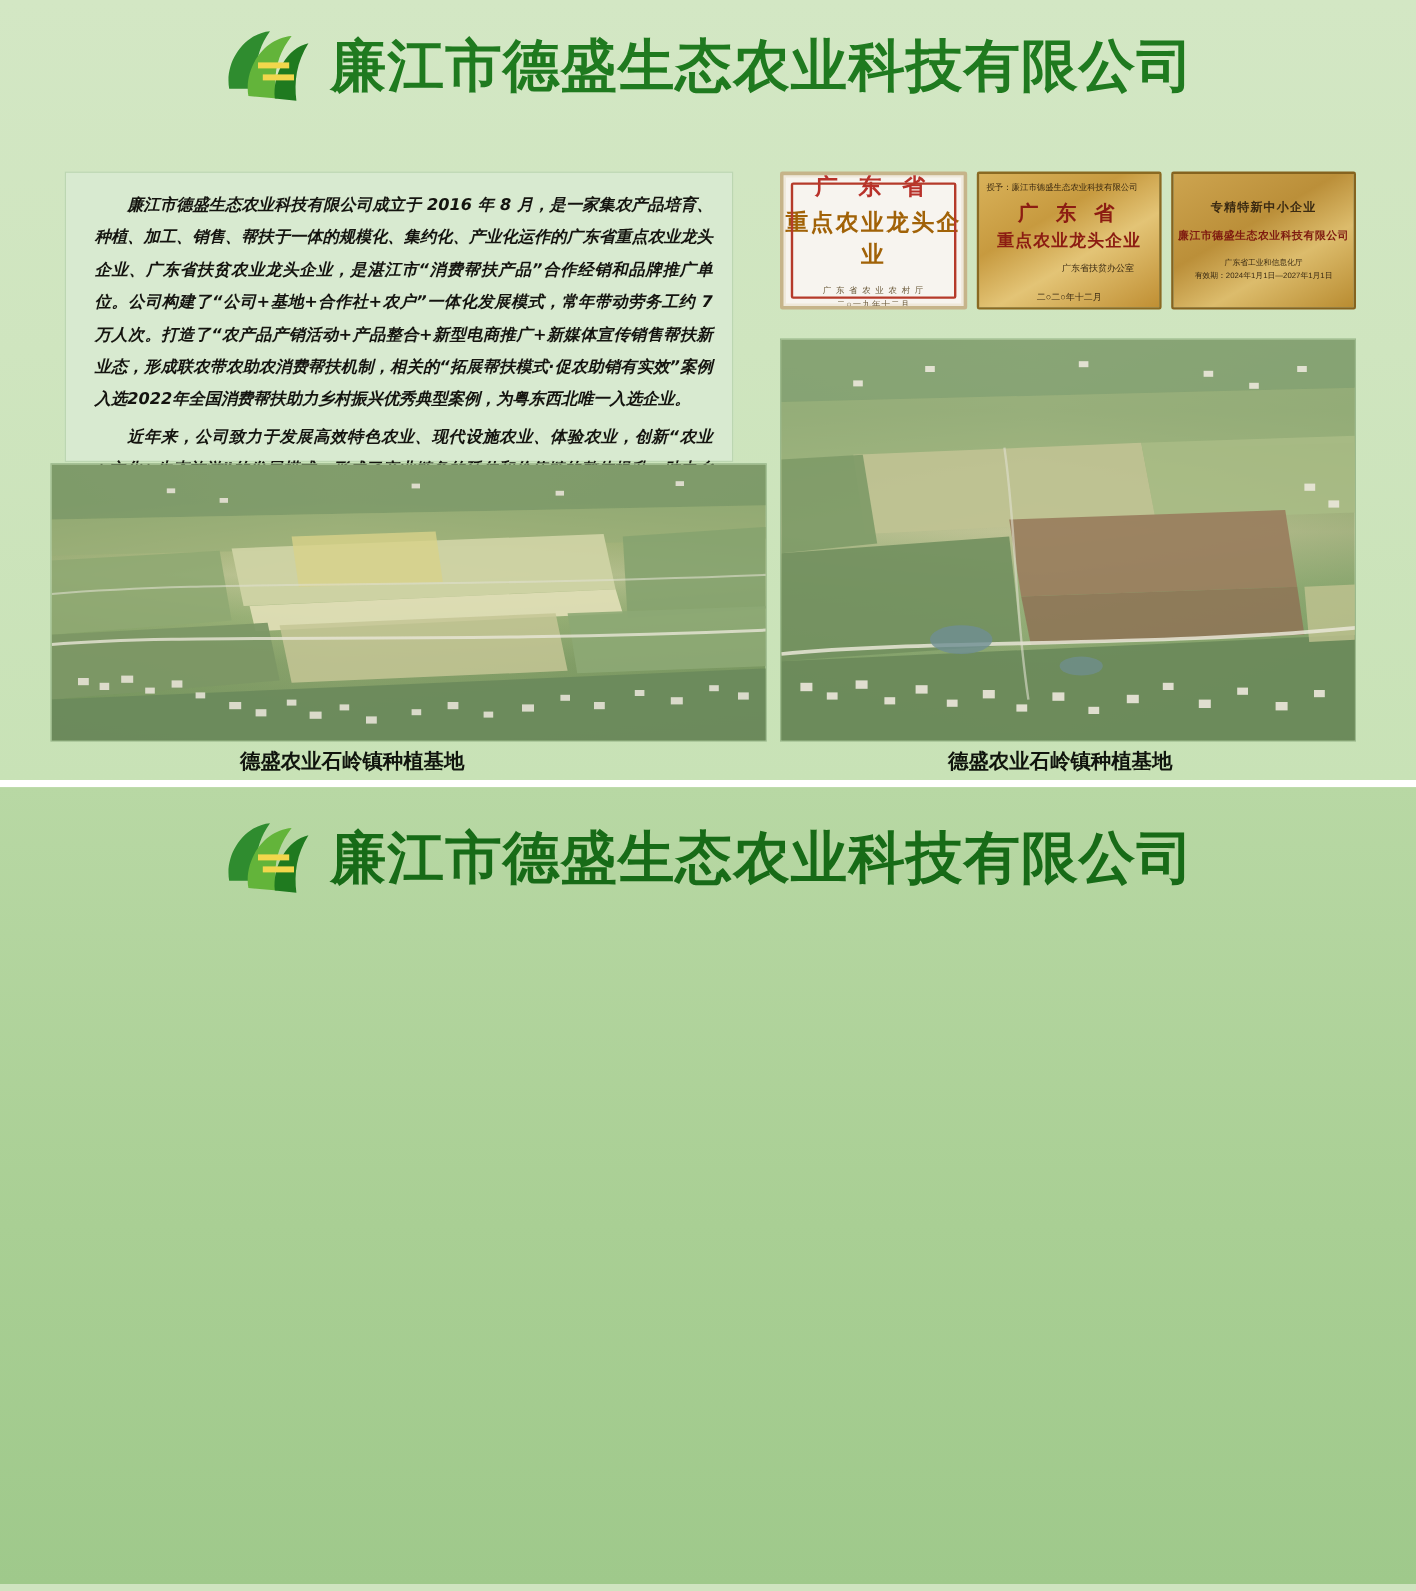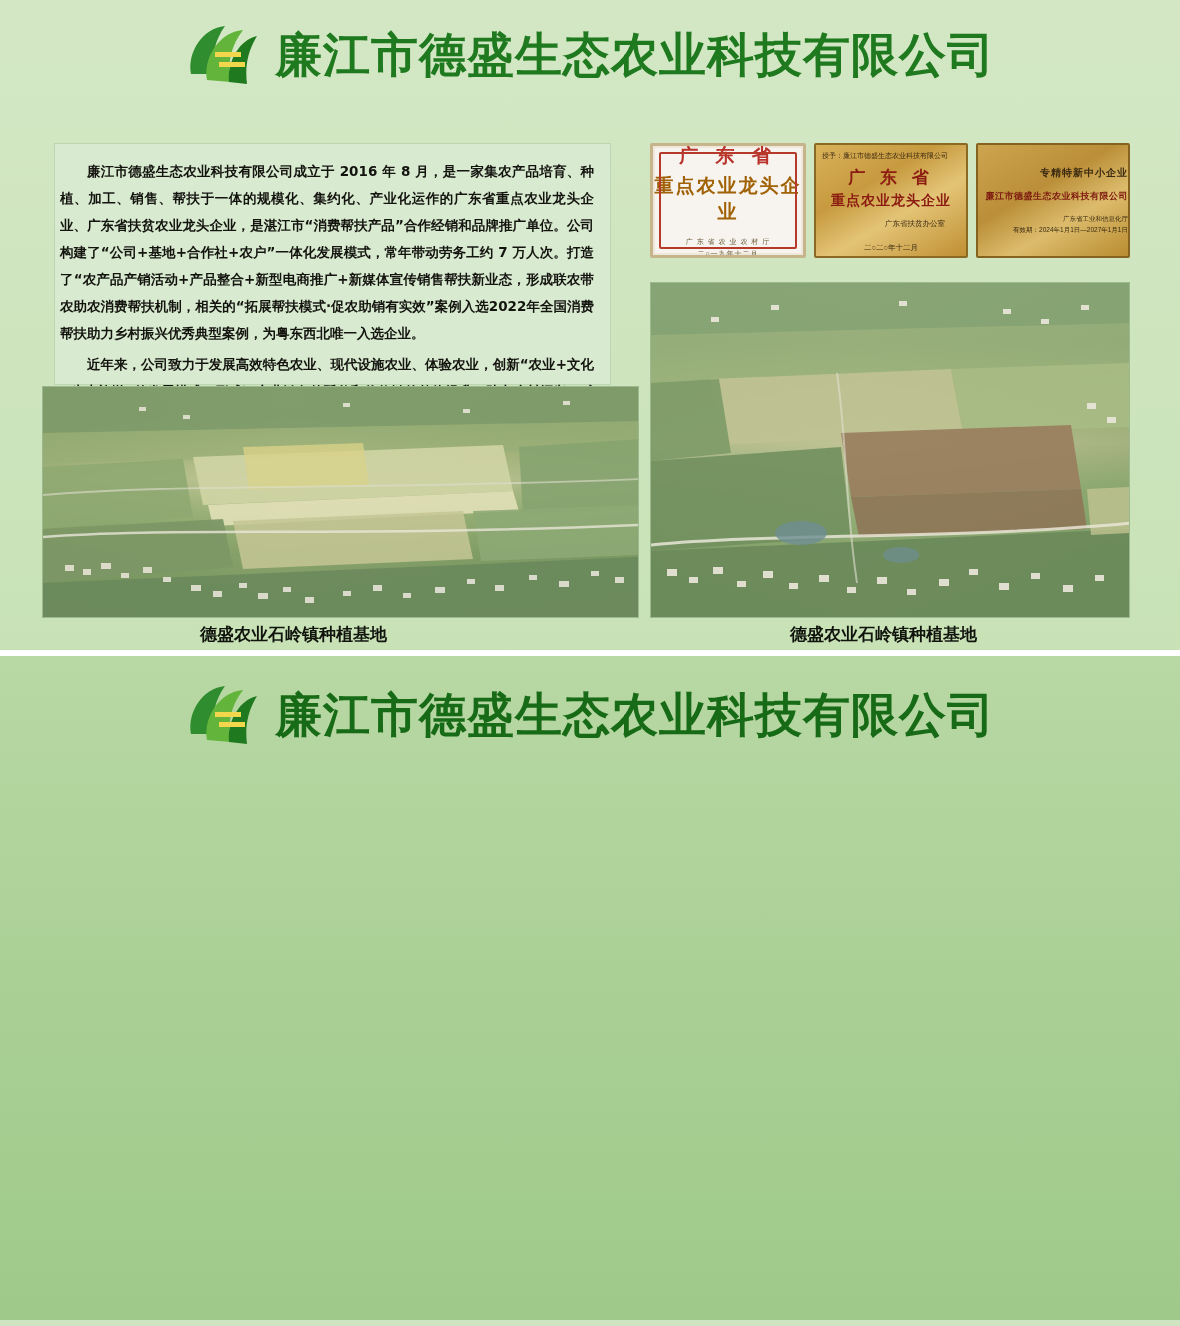--- a/index.html
+++ b/index.html
@@ -36,21 +36,22 @@
   }
   .panel2 .brand { padding-top:26px; }
   .panel2 .brand-title { color:#176b17; }
 
   
   .intro {
     position:absolute; left:54px; top:143px;
     width:557px; height:242px;
     background:#d8ead0;
     border:1px solid #bcd6b1;
-    padding:14px 16px 10px 5px;
+    padding:14px 16px 10px 24px;
+    font-style:italic;
   }
   .intro p {
     margin:0 0 4px 0;
     font-size:13.5px;
     line-height:27px;
     color:#14140f;
     text-align:justify;
     text-indent:2em;
     font-family:"DejaVu Sans",sans-serif;
     font-weight:600;
@@ -88,21 +89,20 @@
   }
   .pl-b .s0 { font-size:7px; color:#3c2a10; align-self:flex-start; margin:3px 0 2px 6px;}
   .pl-b .s2 { font-size:17px; font-weight:bold; color:#8c1c12; letter-spacing:5px; margin-top:3px;}
   .pl-b .s3 { font-size:14px; font-weight:bold; color:#8c1c12; letter-spacing:1px; margin-top:3px;}
   .pl-b .s4 { font-size:7.5px; color:#3a2a12; margin-top:9px;margin-left:48px;}
   .pl-b .s5 { font-size:7.5px; color:#3a2a12; margin-top:14px;}
 
   .pl-c {
     background:linear-gradient(150deg,#cda44f 0%, #bb8f39 40%, #dcbc6c 65%, #b98c31 100%);
     border:2px solid #85631f;
-    align-items:flex-end;
   }
   .pl-c .c1 { font-size:10px; font-weight:bold; color:#3a2a12; letter-spacing:1px; }
   .pl-c .c2 { font-size:9px; font-weight:bold; color:#7e1a10; margin-top:10px; letter-spacing:0.5px;}
   .pl-c .c3 { font-size:6.5px; color:#3a2a12; margin-top:12px;}
   .pl-c .c4 { font-size:6.5px; color:#3a2a12; margin-top:2px;}
 
   
   .photo {
     position:absolute; overflow:hidden; border:1px solid #9bb98c;
   }

